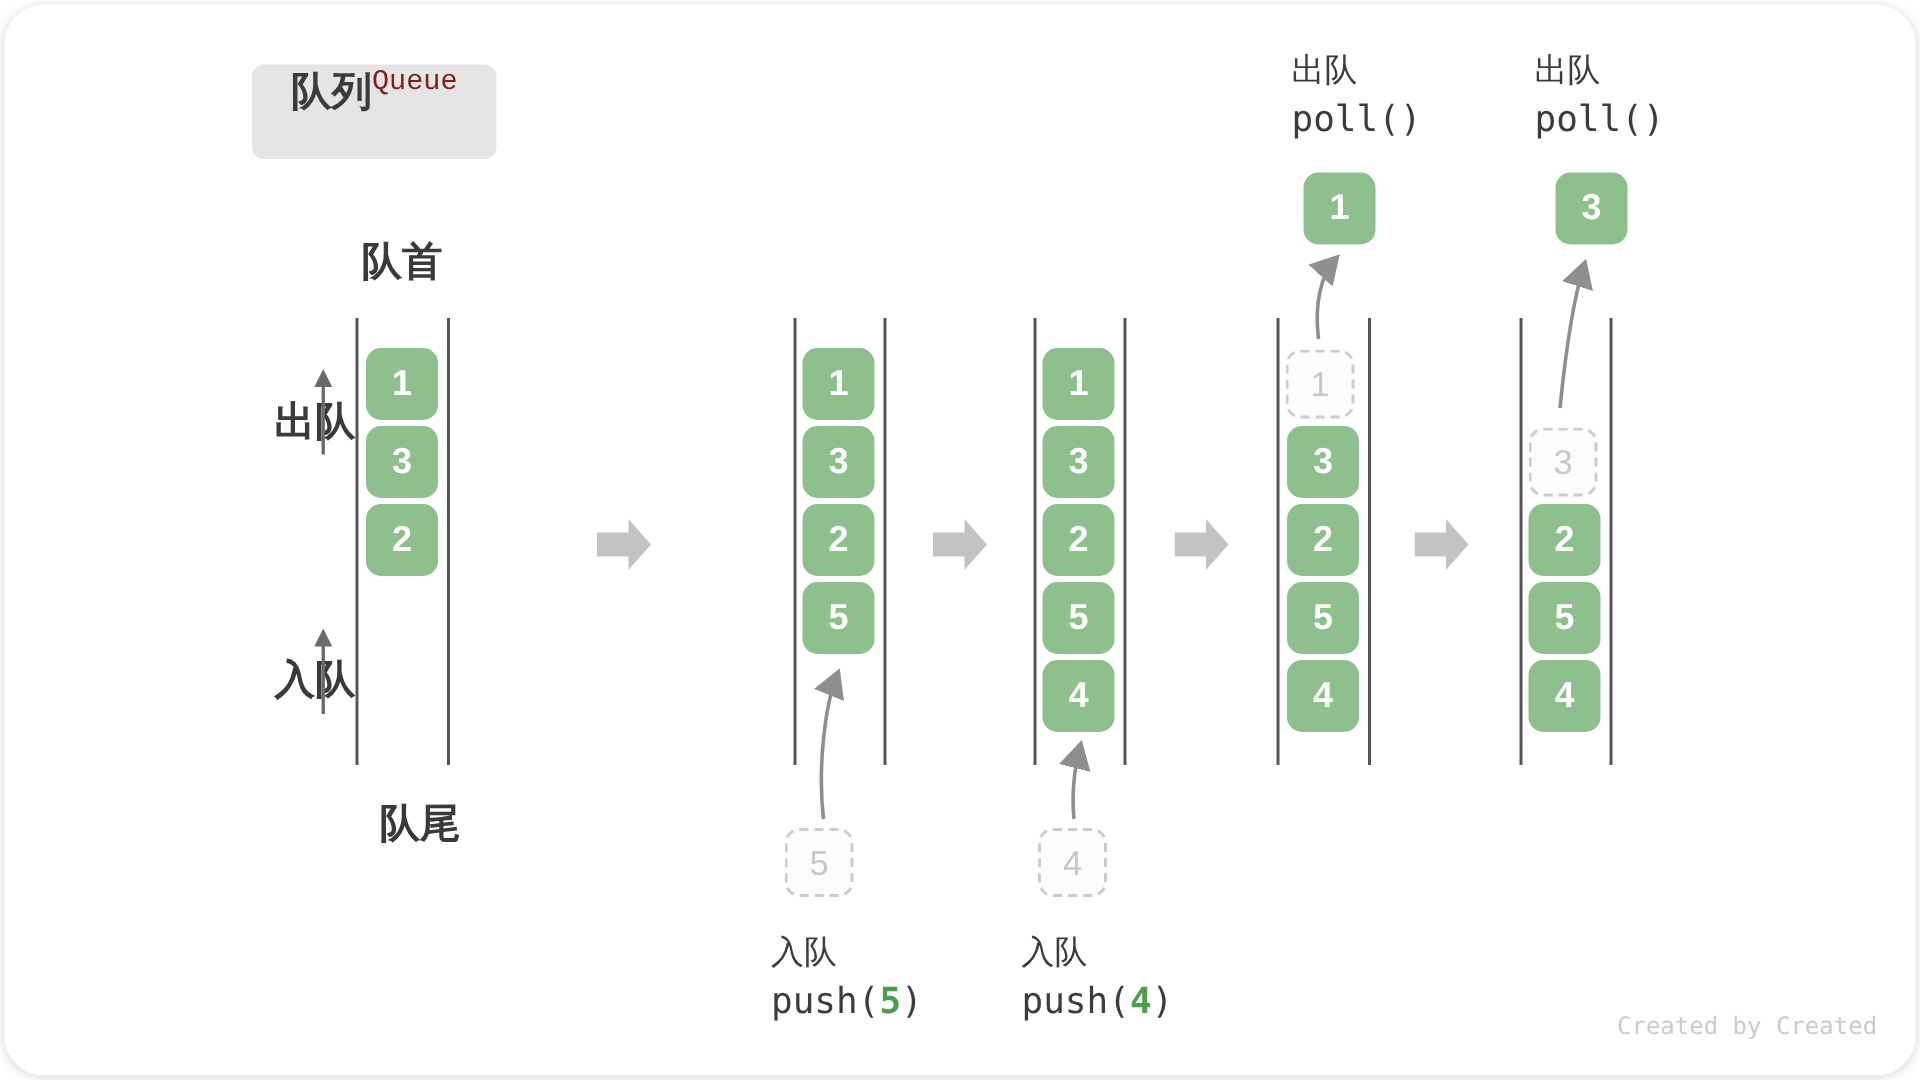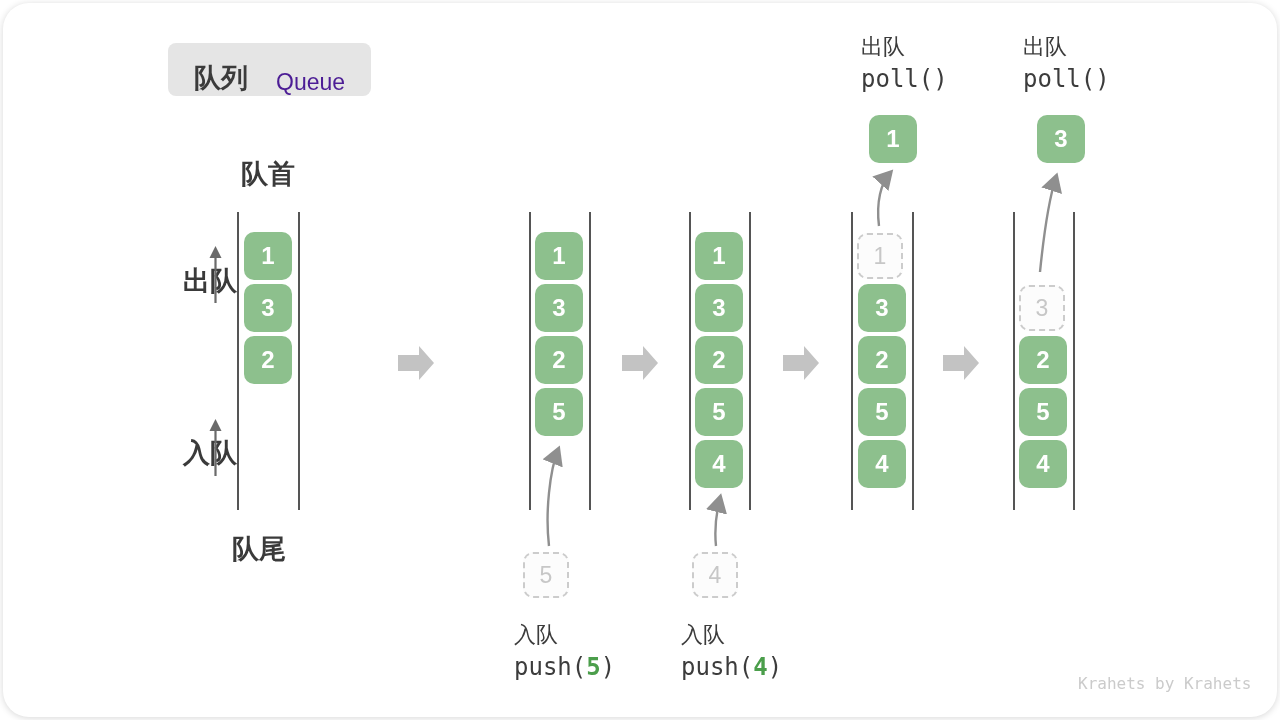--- a/index.html
+++ b/index.html
@@ -6,26 +6,26 @@
   .canvas{
     position:relative;width:1280px;height:720px;overflow:hidden;
     font-family:"Liberation Sans","DejaVu Sans",sans-serif;color:#3c3c3c;
   }
   .card{
     position:absolute;left:3px;top:3px;right:3px;bottom:3px;
     background:#ffffff;border-radius:26px;
     box-shadow:0 1px 7px rgba(0,0,0,0.16);
   }
   .title-chip{
-    position:absolute;left:168px;top:43px;height:53px;padding:0 26px;
+    position:absolute;left:168px;top:43px;height:63px;padding:0 26px;
     background:#e5e5e5;border-radius:8px;
-    display:flex;align-items:flex-end;gap:28px;
+    display:flex;align-items:flex-start;gap:0;
   }
   .title-zh{font-size:27px;font-weight:bold;color:#3b3b3b;}
-  .title-en{font-family:Liberation Sans, sans-serif;font-size:23px;color:#4c1d95;}
+  .title-en{font-family:Liberation Mono, monospace;font-size:19px;color:#7f1d1d;}
   .cjk-label{position:absolute;font-size:27px;font-weight:bold;color:#3a3a3a;white-space:nowrap;}
   .channel-line{position:absolute;width:1.5px;background:#555555;}
   .qbox{
     position:absolute;width:48px;height:48px;border-radius:10px;
     background:#8dc08d;display:flex;align-items:center;justify-content:center;
     color:#ffffff;font-size:24px;font-weight:bold;
   }
   .ghost{
     position:absolute;width:46px;height:46px;border-radius:10px;
     background:#fcfcfc;border:2px dashed #cccccc;box-sizing:border-box;
@@ -53,21 +53,21 @@
 
 <div class="canvas">
   <div class="card"></div>
 
   <div class="title-chip">
     <span class="title-zh">队列</span>
     <span class="title-en">Queue</span>
   </div>
 
   <div class="cjk-label" style="left:237px;top:156px;width:62px;text-align:center;">队首</div>
-  <div class="cjk-label" style="left:232px;top:531px;width:62px;text-align:left;">队尾</div>
+  <div class="cjk-label" style="left:245px;top:531px;width:62px;text-align:right;">队尾</div>
   <div class="cjk-label" style="left:183px;top:263px;">出队</div>
   <div class="cjk-label" style="left:183px;top:435px;">入队</div>
 
   <svg class="thin-arrow" style="left:208px;top:245px;" width="15" height="60" viewBox="0 0 15 60">
     <line x1="7.5" y1="58" x2="7.5" y2="10" stroke="#6a6a6a" stroke-width="2.2"></line>
     <polygon points="7.5,1 1.5,13 13.5,13" fill="#6a6a6a"></polygon>
   </svg>
   <svg class="thin-arrow" style="left:208px;top:418px;" width="15" height="60" viewBox="0 0 15 60">
     <line x1="7.5" y1="58" x2="7.5" y2="10" stroke="#6a6a6a" stroke-width="2.2"></line>
     <polygon points="7.5,1 1.5,13 13.5,13" fill="#6a6a6a"></polygon>
@@ -148,14 +148,14 @@
       <marker id="ah" markerWidth="9" markerHeight="9" refX="6" refY="4.5" orient="auto">
         <path d="M0,0 L8,4.5 L0,9 Z" fill="#8f8f8f"></path>
       </marker>
     </defs>
     <path d="M549,546 C545,512 550,470 558,450" fill="none" stroke="#8f8f8f" stroke-width="2.4" marker-end="url(#ah)"></path>
     <path d="M716,546 C714,527 717,510 720,498" fill="none" stroke="#8f8f8f" stroke-width="2.4" marker-end="url(#ah)"></path>
     <path d="M879,226 C876,202 881,183 890,173" fill="none" stroke="#8f8f8f" stroke-width="2.4" marker-end="url(#ah)"></path>
     <path d="M1040,272 C1044,232 1050,196 1056,177" fill="none" stroke="#8f8f8f" stroke-width="2.4" marker-end="url(#ah)"></path>
   </svg>
 
-  <div class="watermark">Krahets by Krahets</div>
+  <div class="watermark">Created by Created</div>
 </div>
 
 </body></html>

